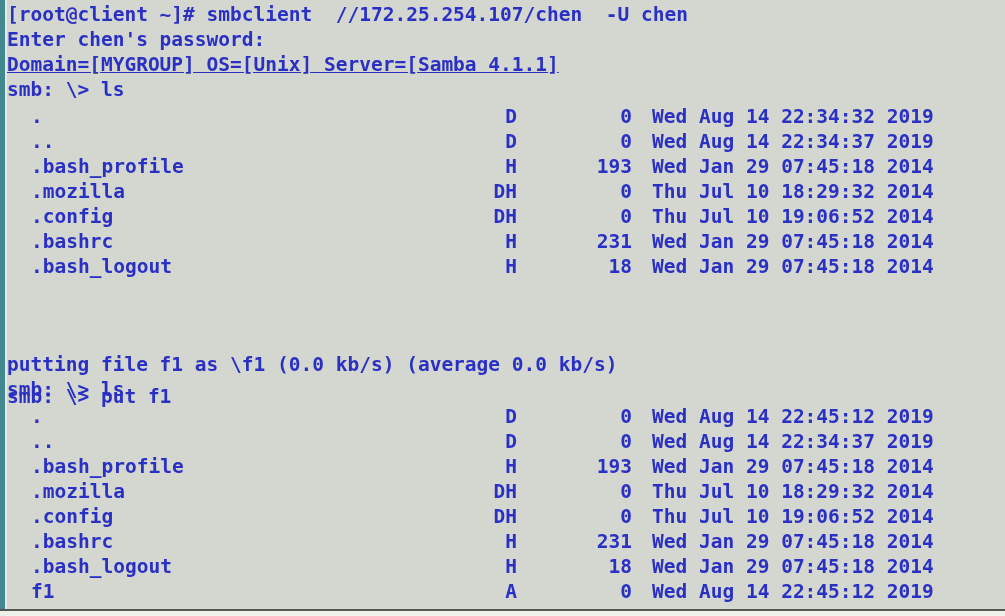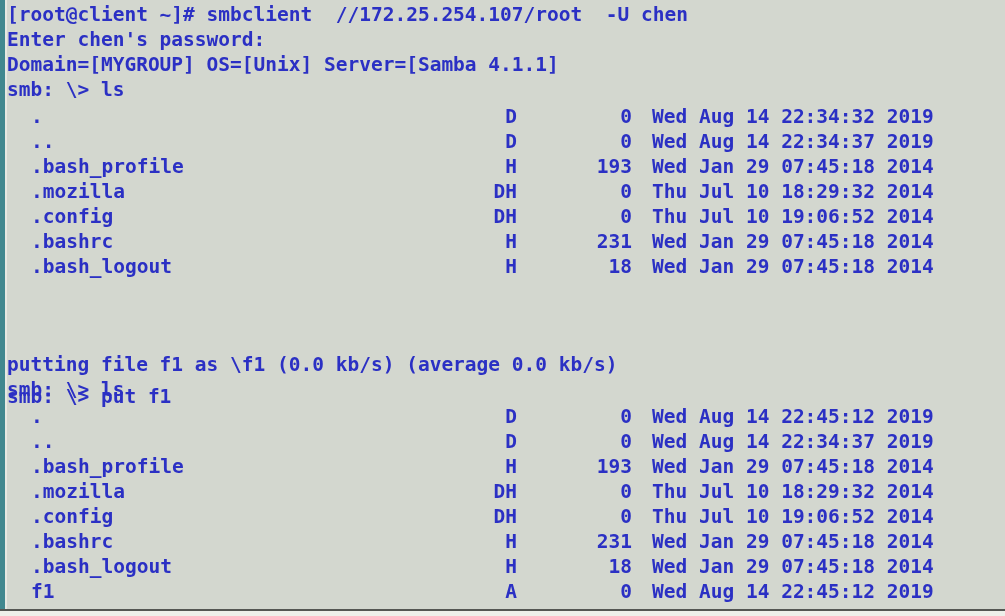--- a/index.html
+++ b/index.html
@@ -118,23 +118,23 @@
 </head>
 <body>
 
 <div id="terminal-window">
 
   <div id="left-edge-strip"></div>
   <div id="left-edge-gap"></div>
 
   <div id="screen">
 
-  <div class="term-line" style="top: 2px;">[root@client ~]# smbclient  //172.25.254.107/root  -U chen</div>
+  <div class="term-line" style="top: 2px;">[root@client ~]# smbclient  //172.25.254.107/chen  -U chen</div>
       <div class="term-line" style="top: 27px;">Enter chen's password:</div>
-      <div class="term-line" style="top: 52px;">Domain=[MYGROUP] OS=[Unix] Server=[Samba 4.1.1]</div>
+      <div class="term-line" style="top: 52px; text-decoration: underline;">Domain=[MYGROUP] OS=[Unix] Server=[Samba 4.1.1]</div>
       <div class="term-line" style="top: 77px;">smb: \&gt; ls</div>
       <div class="term-line" style="top: 340px; margin-top: 44px;">smb: \&gt; put f1</div>
       <div class="term-line" style="top: 352px;">putting file f1 as \f1 (0.0 kb/s) (average 0.0 kb/s)</div>
       <div class="term-line" style="top: 377px;">smb: \&gt; ls</div>
       <div class="ls-row" style="top: 104px;"><span class="ls-name">.</span><span class="ls-attr">D</span><span class="ls-size">0</span><span class="ls-date">Wed Aug 14 22:34:32 2019</span></div>
       <div class="ls-row" style="top: 129px;"><span class="ls-name">..</span><span class="ls-attr">D</span><span class="ls-size">0</span><span class="ls-date">Wed Aug 14 22:34:37 2019</span></div>
       <div class="ls-row" style="top: 154px;"><span class="ls-name">.bash_profile</span><span class="ls-attr">H</span><span class="ls-size">193</span><span class="ls-date">Wed Jan 29 07:45:18 2014</span></div>
       <div class="ls-row" style="top: 179px;"><span class="ls-name">.mozilla</span><span class="ls-attr">DH</span><span class="ls-size">0</span><span class="ls-date">Thu Jul 10 18:29:32 2014</span></div>
       <div class="ls-row" style="top: 204px;"><span class="ls-name">.config</span><span class="ls-attr">DH</span><span class="ls-size">0</span><span class="ls-date">Thu Jul 10 19:06:52 2014</span></div>
       <div class="ls-row" style="top: 229px;"><span class="ls-name">.bashrc</span><span class="ls-attr">H</span><span class="ls-size">231</span><span class="ls-date">Wed Jan 29 07:45:18 2014</span></div>

